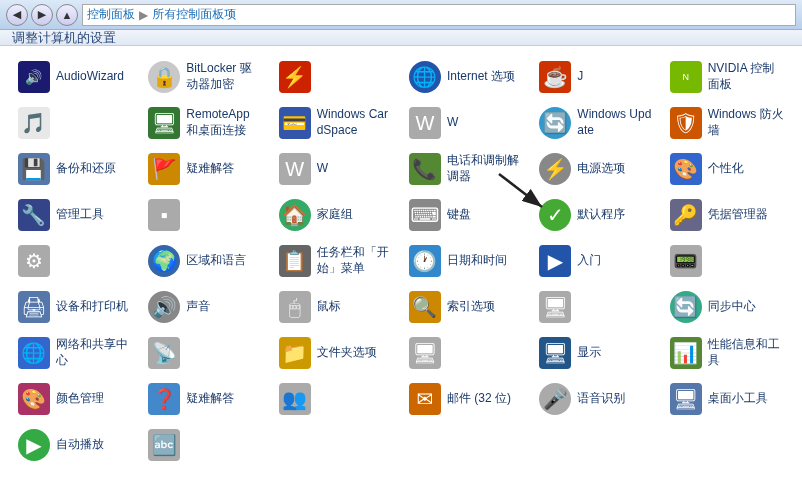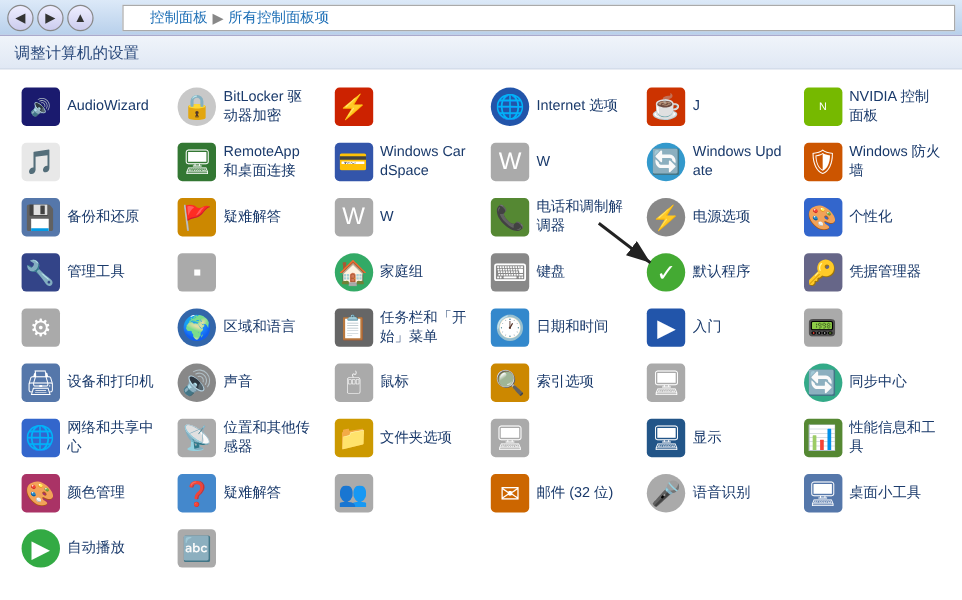--- a/index.html
+++ b/index.html
@@ -35,41 +35,41 @@
       display: flex;
       align-items: center;
       justify-content: center;
       font-size: 11px;
       cursor: pointer;
       color: #333;
     }
     .address-bar {
       display: flex;
       align-items: center;
-      margin-left: 24px;
+      margin-left: 4px;
       background: #fff;
       border: 1px solid #aaa;
       height: 22px;
-      padding: 0 22px;
+      padding: 0 4px;
       flex: 1;
       font-size: 12px;
       color: #333;
     }
     .address-sep {
       color: #888;
       margin: 0 4px;
     }
     .address-link {
       color: #1a6db5;
       cursor: pointer;
     }
 
     
     .toolbar {
-      height: 28px;
+      height: 16px;
       background: linear-gradient(to bottom, #f0f4fa, #e0e8f4);
       border-bottom: 1px solid #c0cce0;
       display: flex;
       align-items: center;
       padding: 0 12px;
     }
     .toolbar-title {
       font-size: 13px;
       color: #2b4a7c;
       font-weight: normal;
@@ -341,21 +341,20 @@
         <div class="grid-item">
           <div class="item-icon icon-sync">🔄</div>
           <span class="item-label">同步中心</span>
         </div>
         <div class="grid-item">
           <div class="item-icon icon-network">🌐</div>
           <span class="item-label">网络和共享中心</span>
         </div>
         <div class="grid-item">
           <div class="item-icon icon-location">📡</div>
-          <span class="item-label">位置和其他传感器</span>
         </div>
         <div class="grid-item">
           <div class="item-icon icon-folder">📁</div>
           <span class="item-label">文件夹选项</span>
         </div>
         <div class="grid-item">
           <div class="item-icon icon-unknown">🖥</div>
           <span class="item-label"></span>
         </div>
         <div class="grid-item">

